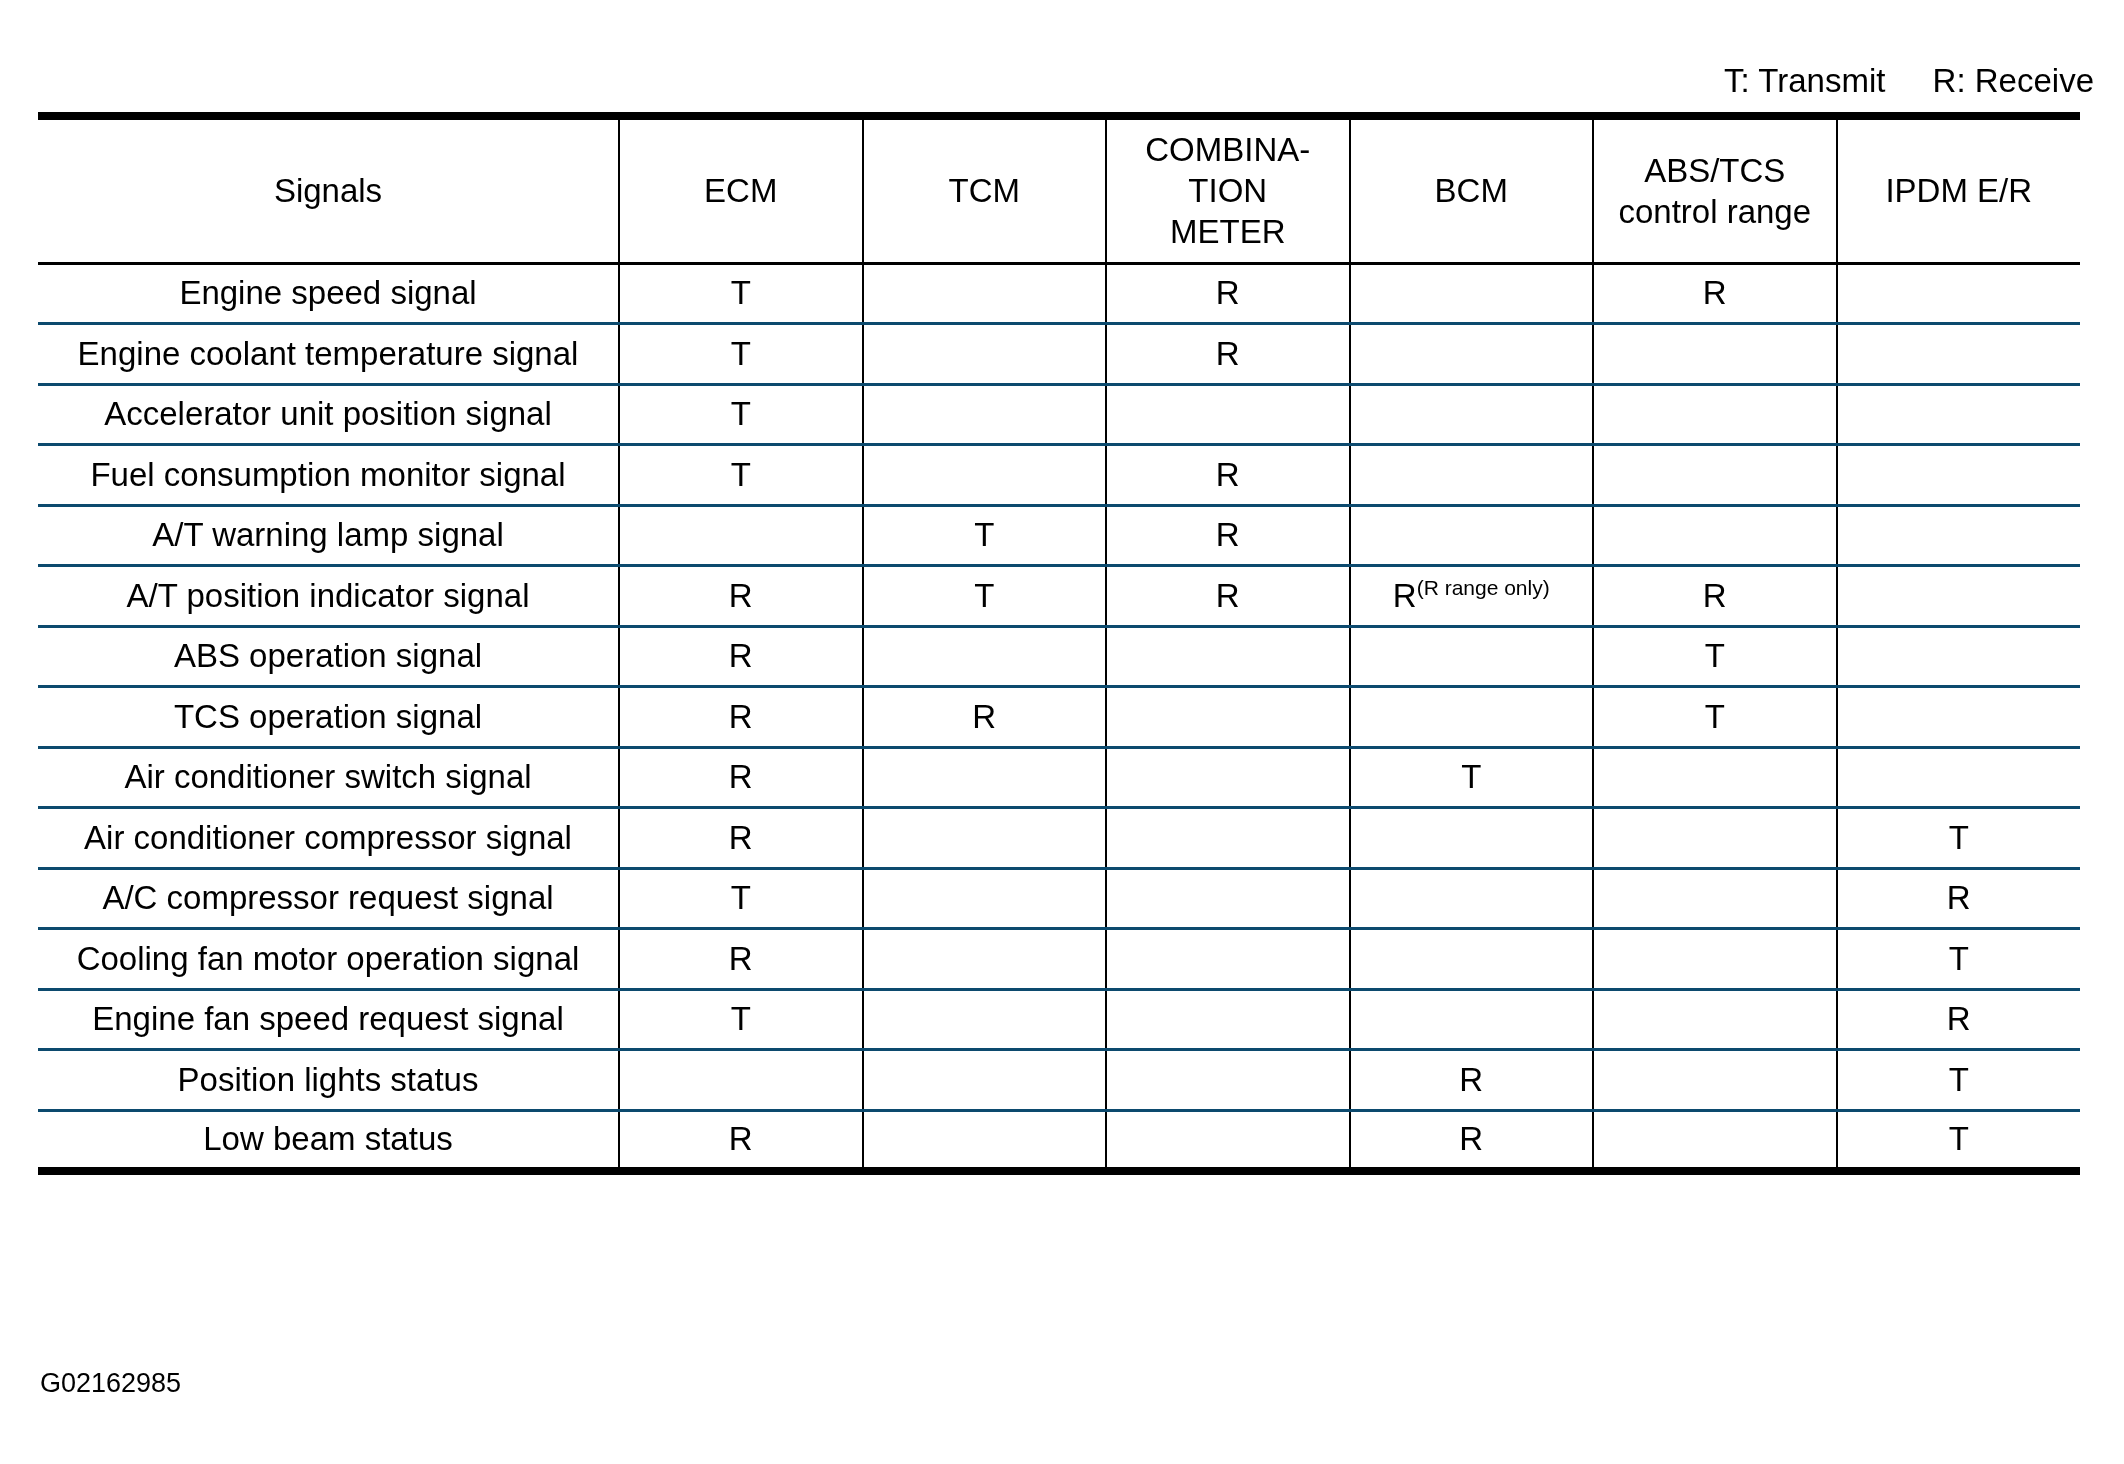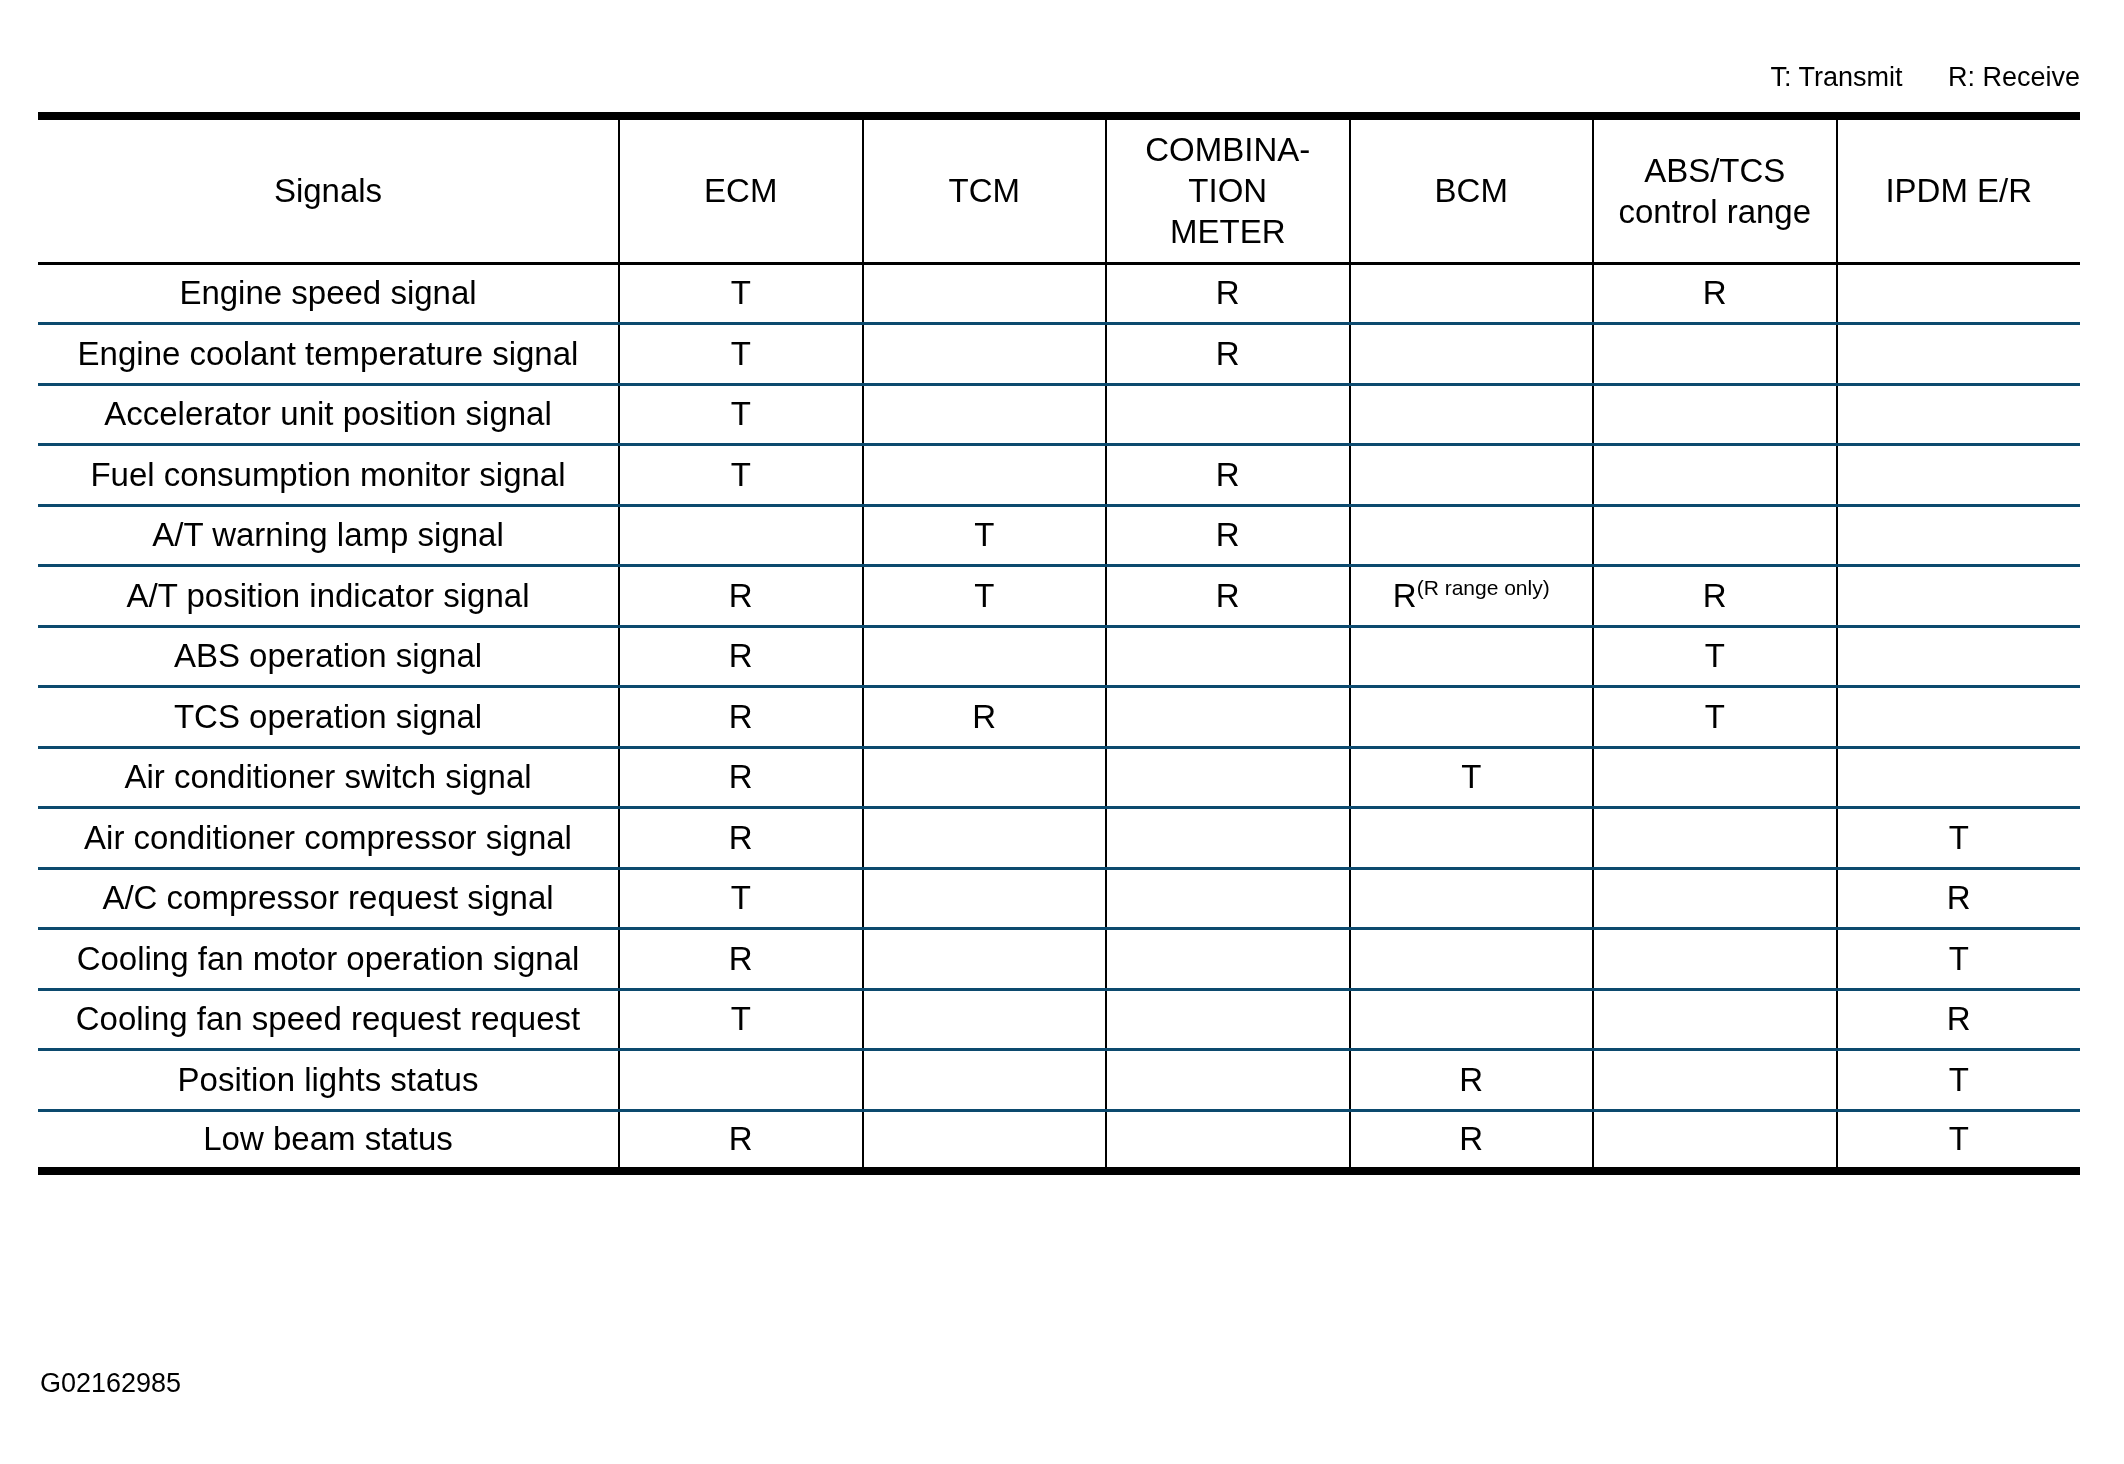--- a/index.html
+++ b/index.html
@@ -16,22 +16,22 @@
   .page {
     position: relative;
     width: 2124px;
     height: 1464px;
     background: #ffffff;
     overflow: hidden;
   }
   .legend {
     position: absolute;
     top: 62px;
-    right: 44px;
-    font-size: 27px;
+    right: 30px;
+    font-size: 33px;
     white-space: nowrap;
   }
   .legend .legend-receive {
     margin-left: 38px;
   }
   table.signal-table {
     position: absolute;
     top: 112px;
     left: 38px;
     width: 2042px;
@@ -231,21 +231,21 @@
     <td class="signal-name">Cooling fan motor operation signal</td>
     <td class="cell"><span>R</span></td>
     <td class="cell"><span></span></td>
     <td class="cell"><span></span></td>
     <td class="cell"><span></span></td>
     <td class="cell"><span></span></td>
     <td class="cell"><span>T</span></td>
   </tr>
 
   <tr>
-    <td class="signal-name">Cooling fan speed request request</td>
+    <td class="signal-name">Engine fan speed request signal</td>
     <td class="cell"><span>T</span></td>
     <td class="cell"><span></span></td>
     <td class="cell"><span></span></td>
     <td class="cell"><span></span></td>
     <td class="cell"><span></span></td>
     <td class="cell"><span>R</span></td>
   </tr>
 
 
   <tr>

